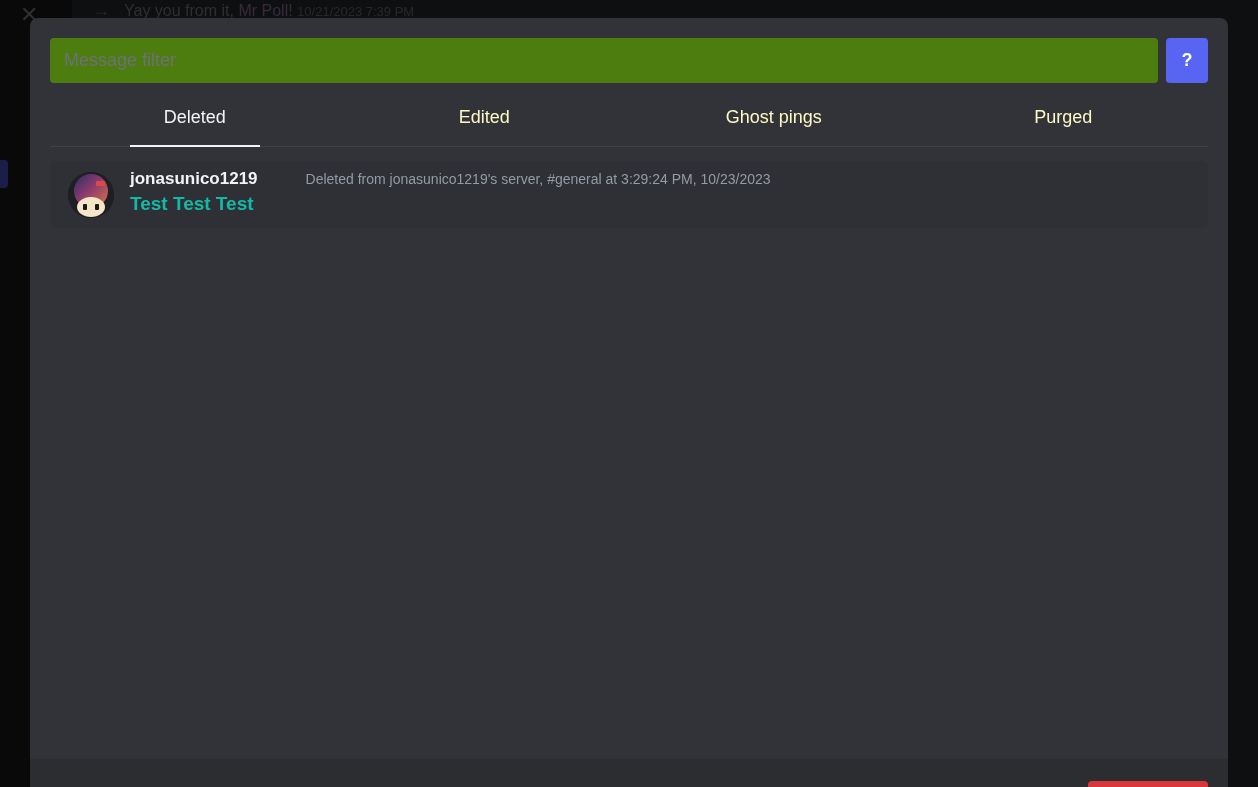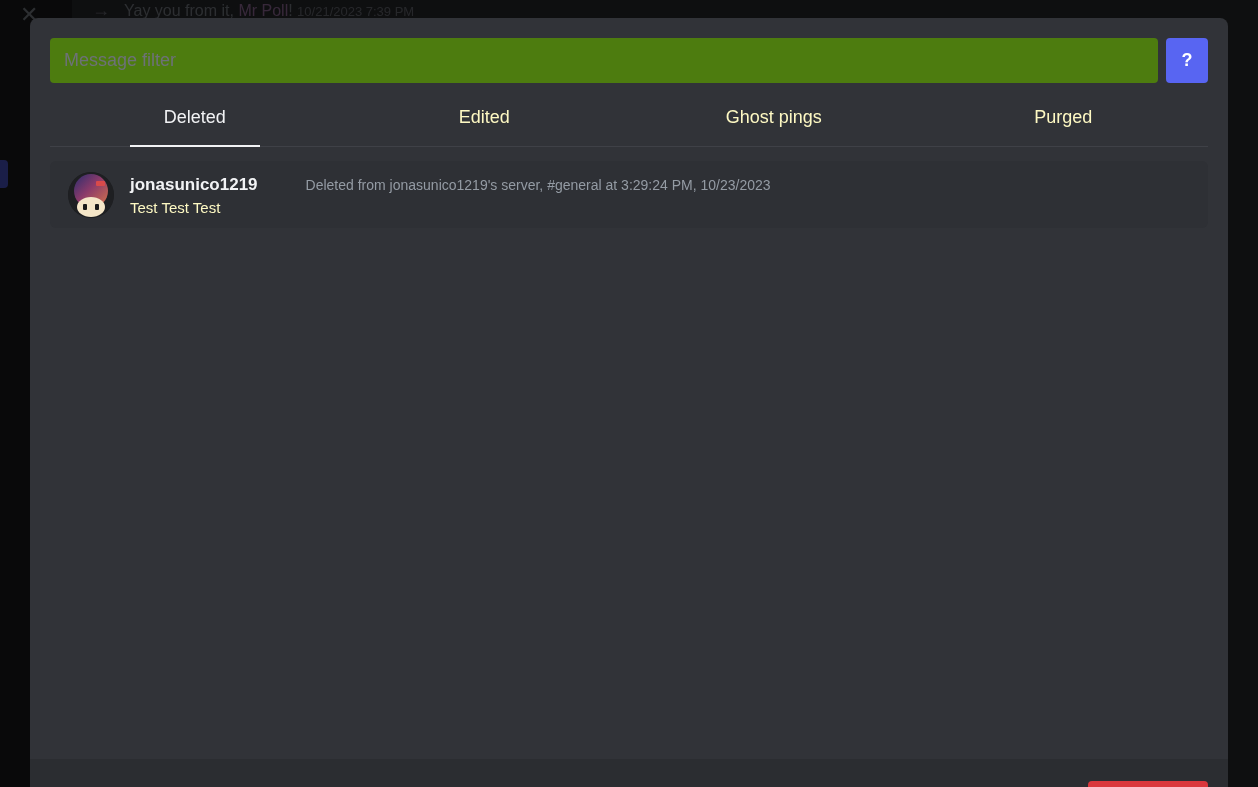--- a/index.html
+++ b/index.html
@@ -205,23 +205,24 @@
       font-size: 17px;
       font-weight: 600;
       color: #f2f3f5;
     }
     .meta {
       font-size: 14px;
       color: #949ba4;
       padding-left: 40px;
     }
     .message-text {
-      font-size: 15px;
-      color: #fef9c3;
+      font-size: 19px;
+      color: #14b8a6;
       line-height: 1.4;
+      font-weight: bold;
     }
     .modal-footer {
       height: 28px;
       background: #2b2d31;
       position: relative;
       display: flex;
       justify-content: flex-end;
       padding-right: 20px;
       padding-top: 22px;
     }

